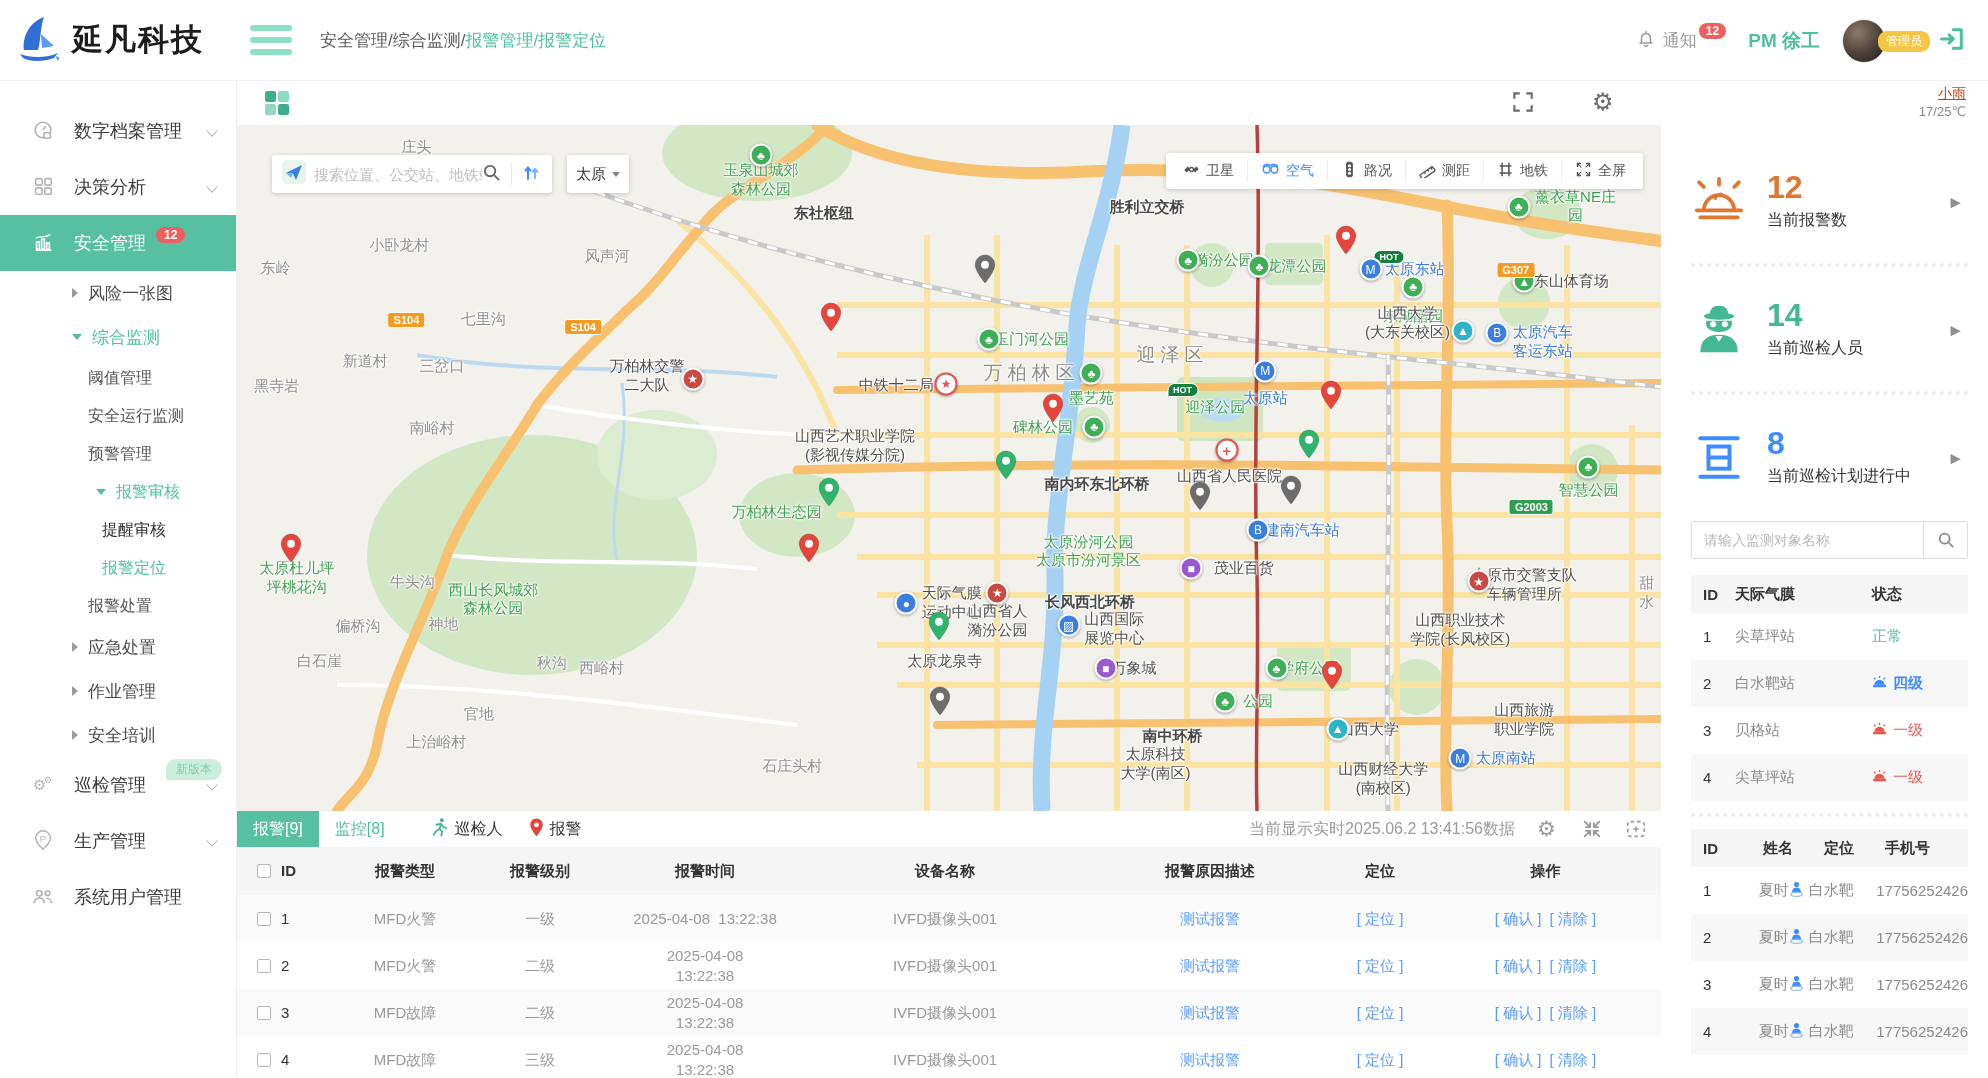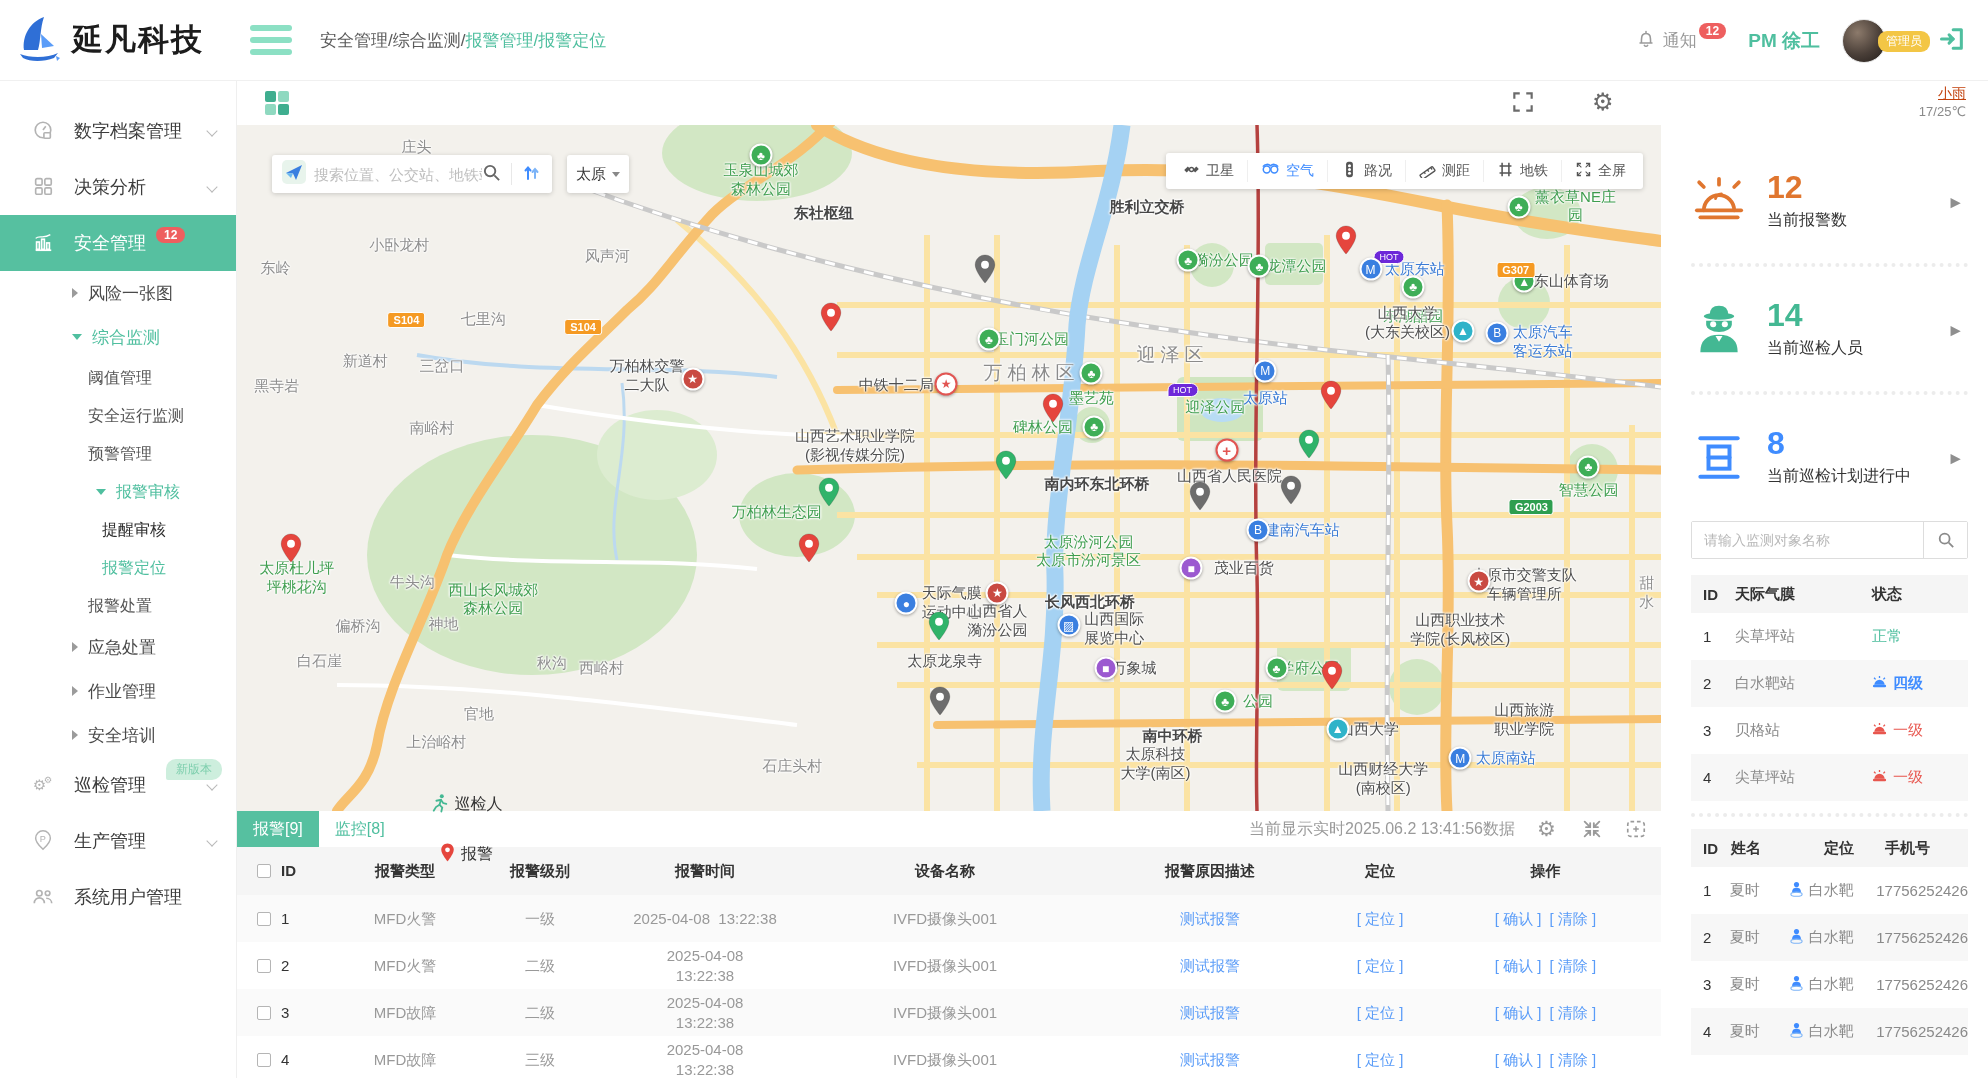--- a/index.html
+++ b/index.html
@@ -69,22 +69,22 @@
     text-shadow:0 1px 2px #fff,0 -1px 2px #fff,1px 0 2px #fff,-1px 0 2px #fff; }
   .lbl-green { color:#3f9e4f; }
   .lbl-blue { color:#3a7bd5; }
   .lbl-dark { color:#4f4f4f; }
   .lbl-village { color:#8e8e8e; }
   .lbl-district { color:#8b8b8b; font-size:19px; letter-spacing:5px; }
   .lbl-bridge { color:#474747; font-weight:bold; }
   .poi { position:absolute; transform:translate(-50%,-50%); width:23px; height:23px; border-radius:50%;
     border:2px solid #fff; box-shadow:0 1px 3px rgba(0,0,0,.35); display:flex; align-items:center;
     justify-content:center; color:#fff; font-size:12px; line-height:1; }
-  .hotb { position:absolute; transform:translate(-50%,-50%); background:#6d28d9; color:#fff; font-size:9px;
-    font-weight:normal; border-radius:7px 7px 7px 1px; padding:1px 5px; border:1px solid #fff; }
+  .hotb { position:absolute; transform:translate(-50%,-50%); background:#15803d; color:#fff; font-size:9px;
+    font-weight:bold; border-radius:7px 7px 7px 1px; padding:1px 5px; border:1px solid #fff; }
   .road-badge { position:absolute; transform:translate(-50%,-50%); font-size:11px; font-weight:bold; color:#fff;
     background:#f59a23; border:1px solid #fff; border-radius:3px; padding:1px 5px; }
   .road-badge.gn { background:#2e9e4f; }
   .pin { position:absolute; transform:translate(-50%,-100%); cursor:pointer; }
   .map-search { position:absolute; left:35px; top:30px; width:280px; height:38px; background:#fff; border-radius:3px;
     box-shadow:0 1px 5px rgba(0,0,0,.18); display:flex; align-items:center; padding:0 10px; }
   .map-search input { border:0; outline:0; flex:1; font-size:15px; color:#333; min-width:0; font-family:inherit; }
   .map-search input::placeholder { color:#bfbfbf; }
   .vdiv { width:1px; height:22px; background:#e8e8e8; margin:0 10px; }
   .map-city { position:absolute; left:330px; top:30px; width:62px; height:38px; background:#fff; border-radius:3px;
@@ -114,31 +114,31 @@
   .rtable .hrow { display:flex; background:#f5f5f5; height:38px; align-items:center; font-weight:bold; color:#333; }
   .rtable .drow { display:flex; height:47px; align-items:center; color:#8a8a8a; }
   .rtable .drow:nth-child(odd) { background:#f7f7f7; }
   .rtable .c-id { width:44px; padding-left:12px; color:#333; }
   .rtable .c-name { flex:1; }
   .rtable .c-st { width:96px; display:flex; align-items:center; gap:6px; }
   .st-normal { color:#4fbf9f; }
   .st-blue { color:#3f8cff;font-weight:bold; }
   .st-red { color:#e8564e; }
   .p-id { width:40px; padding-left:12px; color:#333; }
-  .p-name { width:62px; }
+  .p-name { width:62px;text-align:right; }
   .p-loc { width:92px; display:flex; align-items:center; gap:5px; }
   .p-phone { flex:1; }
 
   
   #bpanel { position:absolute; left:237px; top:811px; width:1424px; height:267px; background:#fff; z-index:6; }
   .tabbar { height:36px; display:flex; align-items:center; position:relative; }
   .tab { height:36px; display:flex; align-items:center; justify-content:center; padding:0 16px; font-size:16px;
     color:#4fbf9f; cursor:pointer; }
   .tab.active { background:#56c0a0; color:#fff; min-width:74px; }
-  .legend { display:flex; align-items:center; gap:26px; margin-left:30px;flex-direction:column; }
+  .legend { display:flex; align-items:center; gap:26px; margin-left:30px; }
   .leg-item { display:flex; align-items:center; gap:6px; font-size:16px; color:#333; }
   .rt { position:absolute; right:14px; top:0; height:36px; display:flex; align-items:center; gap:22px; color:#9a9a9a; }
   .rt .txt { font-size:16px; }
   .rt .ri { width:22px; height:22px; cursor:pointer; color:#9a9a9a; }
   .atable { width:100%; font-size:15px; }
   .atable .hrow { display:flex; background:#f5f5f5; height:48px; align-items:center; font-weight:bold; color:#333; }
   .atable .drow { display:flex; height:47px; align-items:center; color:#999; }
   .atable .drow:nth-child(even) { background:#fafafa; }
   .ac { display:flex; align-items:center; justify-content:center; text-align:center; line-height:1.3; }
   .ac.left { justify-content:flex-start; }

